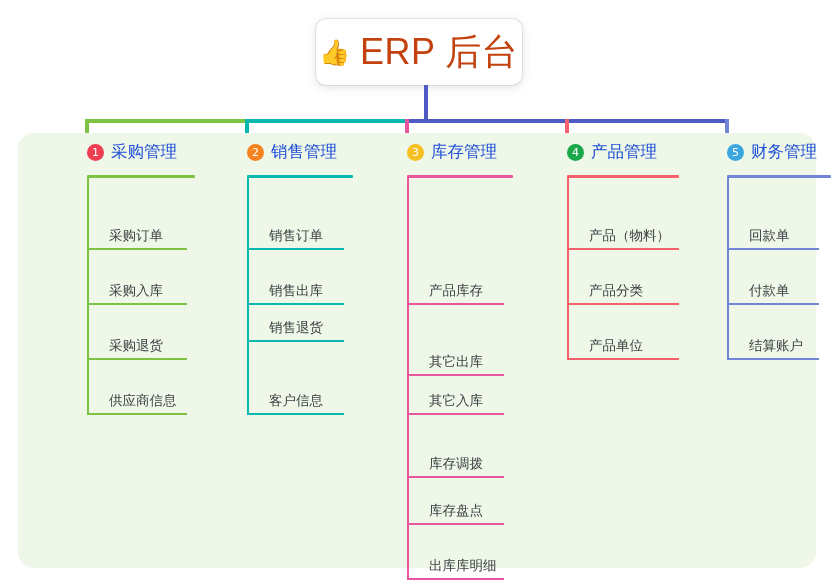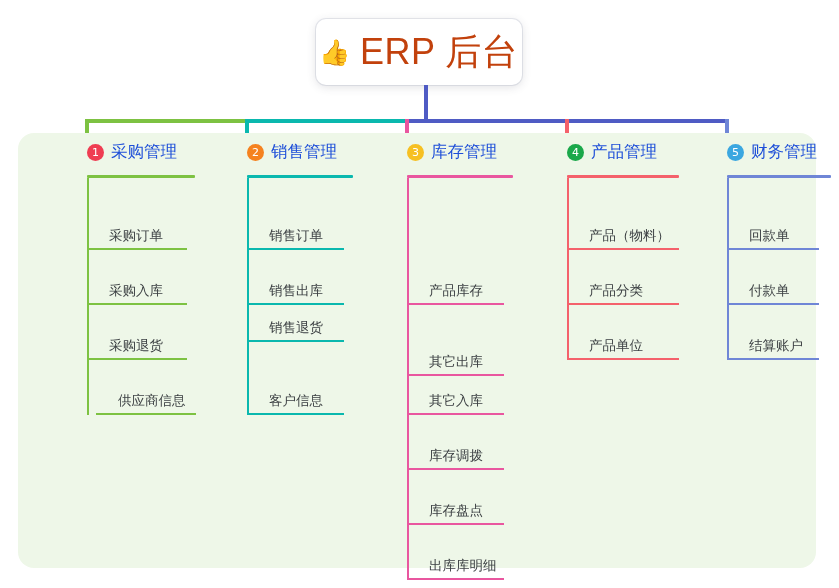--- a/index.html
+++ b/index.html
@@ -94,21 +94,21 @@
             <div class="item-rule" style="width: 100px; background: rgb(125, 194, 66);"></div>
           </div>
           <div class="item" style="top: 117px; width: 100px; height: 55px;">
             <span class="item-label">采购入库</span>
             <div class="item-rule" style="width: 100px; background: rgb(125, 194, 66);"></div>
           </div>
           <div class="item" style="top: 172px; width: 100px; height: 55px;">
             <span class="item-label">采购退货</span>
             <div class="item-rule" style="width: 100px; background: rgb(125, 194, 66);"></div>
           </div>
-          <div class="item" style="top: 227px; width: 100px; height: 55px; margin-left: 9px;">
+          <div class="item" style="top: 227px; width: 100px; height: 55px;">
             <span class="item-label">供应商信息</span>
             <div class="item-rule" style="width: 100px; background: rgb(125, 194, 66);"></div>
           </div>
         </div>
         <div class="col" style="left: 229px; width: 157px; height: 435px;">
           <div class="col-head">
             <span class="badge" style="background: rgb(245, 130, 31);">2</span>
             <span class="col-title">销售管理</span>
           </div>
           <div class="head-rule" style="left: 0px; top: 42px; width: 106px; background: rgb(10, 184, 174);"></div>
@@ -142,21 +142,21 @@
             <div class="item-rule" style="width: 97px; background: rgb(233, 86, 159);"></div>
           </div>
           <div class="item" style="top: 172px; width: 97px; height: 71px;">
             <span class="item-label">其它出库</span>
             <div class="item-rule" style="width: 97px; background: rgb(233, 86, 159);"></div>
           </div>
           <div class="item" style="top: 227px; width: 97px; height: 55px;">
             <span class="item-label">其它入库</span>
             <div class="item-rule" style="width: 97px; background: rgb(233, 86, 159);"></div>
           </div>
-          <div class="item" style="top: 282px; width: 97px; height: 55px;">
+          <div class="item" style="top: 282px; width: 97px; height: 63px;">
             <span class="item-label">库存调拨</span>
             <div class="item-rule" style="width: 97px; background: rgb(233, 86, 159);"></div>
           </div>
           <div class="item" style="top: 337px; width: 97px; height: 55px;">
             <span class="item-label">库存盘点</span>
             <div class="item-rule" style="width: 97px; background: rgb(233, 86, 159);"></div>
           </div>
           <div class="item" style="top: 392px; width: 97px; height: 55px;">
             <span class="item-label">出库库明细</span>
             <div class="item-rule" style="width: 97px; background: rgb(233, 86, 159);"></div>

